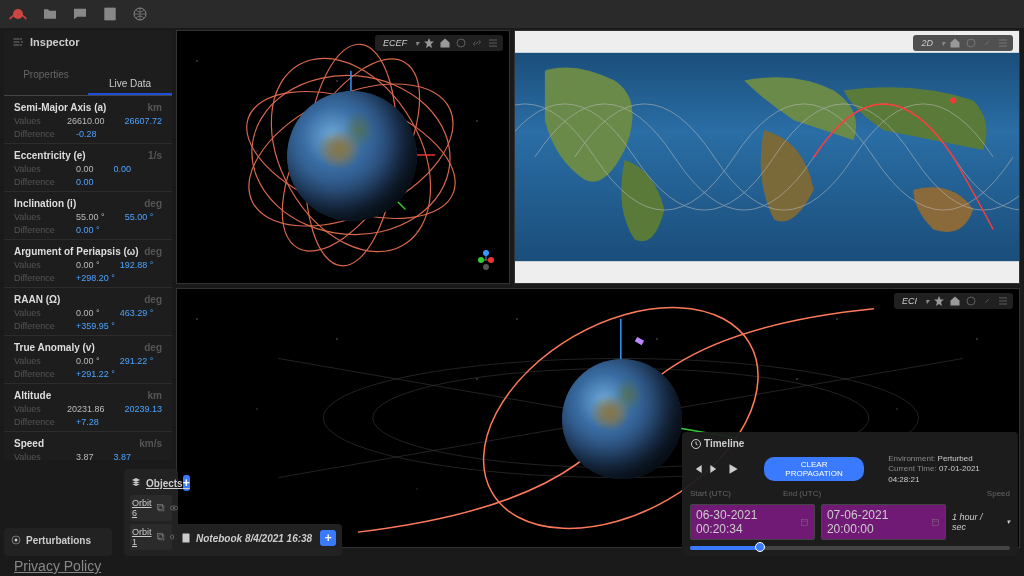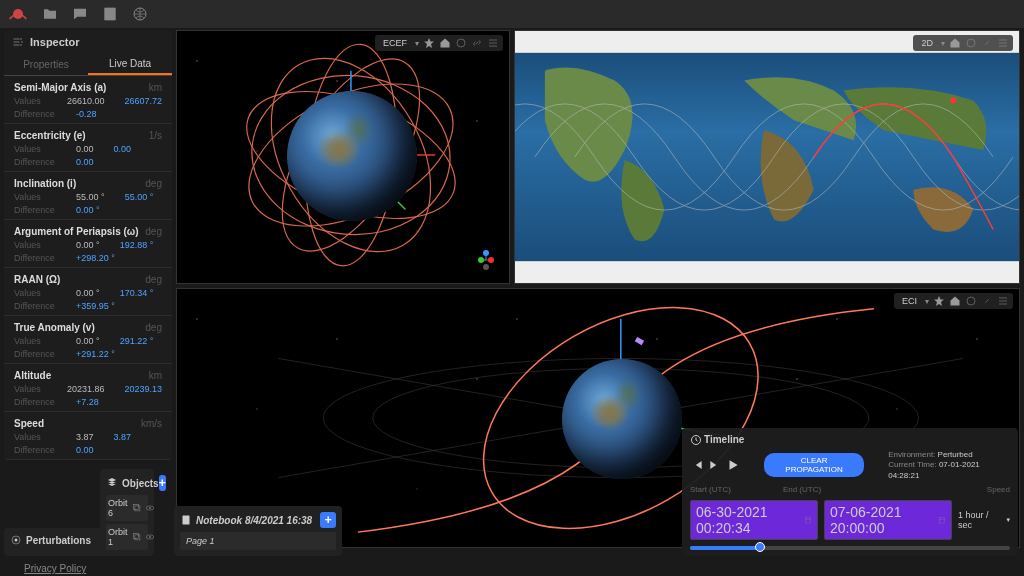--- a/index.html
+++ b/index.html
@@ -12,32 +12,32 @@
 .topbar-icon { width: 16px; height: 16px; fill: #888; cursor: pointer; }
 
 
 .main { position: absolute; top: 28px; left: 0; right: 0; bottom: 0; }
 
 
 .inspector { position: absolute; top: 2px; left: 4px; width: 168px; background: rgba(30,30,30,0.95); border-radius: 4px; z-index: 10; padding-bottom: 6px; max-height: 430px; overflow: hidden; }
 .inspector-header { display: flex; align-items: center; padding: 6px 8px; gap: 6px; font-size: 11px; font-weight: bold; }
 .inspector-tabs { display: flex; border-bottom: 1px solid #444; align-items: center; }
 .inspector-tab { flex: 1; padding: 4px 0; text-align: center; font-size: 10px; color: #666; cursor: pointer; }
-.inspector-tab.active { color: #ccc; border-bottom: 2px solid #f97316; }
+.inspector-tab.active { color: #ccc; border-bottom: 2px solid #1d4ed8; margin-top: 20px; }
 .param { padding: 6px 10px 4px; border-bottom: 1px solid rgba(60,60,60,0.5); }
 .param-name { font-size: 10px; font-weight: bold; color: #ddd; display: flex; justify-content: space-between; }
-.param-unit { color: #555; font-weight: normal; }
+.param-unit { color: #555; font-weight: bold; }
 .param-row { display: flex; gap: 20px; font-size: 9px; padding-top: 3px; align-items: baseline; }
 .param-label { color: #555; width: 42px; }
 .param-v1 { color: #bbb; }
 .param-v2 { color: #4da3ff; }
 .param-diff { color: #4da3ff; }
 
 
-.viewport { position: absolute; background: #000; border: 1px solid #333; overflow: hidden; }
+.viewport { position: absolute; background: #000; border: 1px solid #333; overflow: hidden; font-style: italic; }
 .vp-tl { top: 2px; left: 176px; width: 334px; height: 254px; }
 .vp-tr { top: 2px; left: 514px; width: 506px; height: 254px; }
 .vp-b  { top: 260px; left: 176px; width: 844px; height: 260px; }
 .vp-controls { position: absolute; top: 4px; right: 6px; display: flex; gap: 4px; align-items: center; background: rgba(40,40,40,0.8); padding: 2px 4px; border-radius: 3px; z-index: 5; }
 .vp-mode { font-size: 9px; color: #ccc; padding: 0 4px; }
 .vp-icon { width: 12px; height: 12px; fill: #999; cursor: pointer; }
 
 
 .globe { position: absolute; border-radius: 50%; background: radial-gradient(circle at 35% 35%, #6ea8d8 0%, #3a6ea5 25%, #2a4d7a 55%, #0a1a2a 100%); box-shadow: inset -15px -15px 30px rgba(0,0,0,0.8); }
 .globe::after { content:''; position:absolute; inset:0; border-radius:50%; background: radial-gradient(ellipse at 40% 45%, rgba(139,115,60,0.9) 0%, rgba(139,115,60,0.7) 8%, transparent 20%), radial-gradient(ellipse at 55% 30%, rgba(90,110,60,0.7) 0%, transparent 15%); }
@@ -46,21 +46,21 @@
 
 
 .orbit-svg { position: absolute; inset: 0; width: 100%; height: 100%; pointer-events: none; }
 
 
 .map2d { position: absolute; inset: 0; background: linear-gradient(to bottom, #e8e8e8 0%, #e8e8e8 8%, #1a4d7a 8%, #2a6ea5 40%, #1a4d7a 92%, #e8e8e8 92%); }
 
 
 .mini-panel { position: absolute; background: rgba(35,35,35,0.95); border-radius: 4px; padding: 6px; z-index: 10; }
 .perturbations { bottom: 20px; left: 4px; width: 108px; }
-.objects { bottom: 20px; left: 100px; width: 54px; }
+.objects { bottom: 20px; left: 124px; width: 54px; text-decoration: underline; }
 .notebook { bottom: 20px; left: 174px; width: 168px; font-style: italic; }
 .mini-header { display: flex; align-items: center; justify-content: space-between; font-size: 10px; font-weight: bold; margin-bottom: 4px; }
 .mini-header .left { display: flex; align-items: center; gap: 4px; }
 .add-btn { width: 16px; height: 16px; background: #3a7aff; border-radius: 3px; display: flex; align-items: center; justify-content: center; color: #fff; font-size: 12px; cursor: pointer; }
 .check-row { display: flex; align-items: center; gap: 6px; font-size: 9px; padding: 3px 0; color: #888; }
 .check-row input { width: 11px; height: 11px; }
 .obj-row { display: flex; align-items: center; gap: 4px; padding: 3px 2px; font-size: 9px; background: rgba(50,50,50,0.6); margin-top: 3px; border-radius: 2px; justify-content: space-between; }
 .obj-icons { display: flex; gap: 3px; }
 .obj-icons svg { width: 10px; height: 10px; fill: #aaa; }
 .page-row { background: rgba(50,50,50,0.6); padding: 4px 6px; font-size: 9px; border-radius: 2px; }
@@ -69,29 +69,29 @@
 .timeline { position: absolute; bottom: 20px; right: 6px; width: 336px; background: rgba(30,30,30,0.95); border-radius: 4px; padding: 6px 8px; z-index: 10; }
 .tl-header { display: flex; align-items: center; gap: 2px; font-size: 10px; font-weight: bold; margin-bottom: 4px; }
 .tl-row1 { display: flex; align-items: center; gap: 24px; }
 .tl-ctrl { display: flex; gap: 4px; align-items: center; }
 .tl-ctrl svg { width: 14px; height: 14px; fill: #ccc; cursor: pointer; }
 .clear-btn { background: #3a7aff; color: #fff; font-size: 8px; padding: 3px 8px; border-radius: 10px; cursor: pointer; border: none; }
 .tl-env { font-size: 8px; color: #888; margin-left: auto; line-height: 1.3; }
 .tl-env .val { color: #ccc; }
 .tl-row2 { display: flex; gap: 6px; margin-top: 6px; align-items: center; font-size: 8px; }
 .tl-labels { display: flex; gap: 52px; font-size: 8px; color: #666; margin-top: 4px; }
-.date-box { background: #6d28d9; border: 1px solid #444; padding: 3px 5px; border-radius: 2px; display: flex; align-items: center; gap: 4px; font-size: 14px; }
+.date-box { background: #701a75; border: 1px solid #444; padding: 3px 5px; border-radius: 2px; display: flex; align-items: center; gap: 4px; font-size: 12px; }
 .date-box svg { width: 10px; height: 10px; fill: #888; }
-.speed-sel { margin-left: auto; font-size: 9px; display: flex; align-items: center; gap: 14px; }
+.speed-sel { margin-left: auto; font-size: 9px; display: flex; align-items: center; gap: 14px; font-style: italic; }
 .slider { margin-top: 6px; height: 4px; background: #444; border-radius: 2px; position: relative; }
 .slider-fill { position: absolute; left: 0; width: 22%; height: 100%; background: #3a7aff; border-radius: 2px; }
 .slider-thumb { position: absolute; left: 22%; top: -4px; width: 10px; height: 10px; background: #3a7aff; border-radius: 50%; border: 1px solid #fff; transform: translateX(-50%); }
 
 
-.footer { position: absolute; bottom: 2px; left: 24px; font-size: 10px; color: #888; text-decoration: underline; }
+.footer { position: absolute; bottom: 2px; left: 14px; font-size: 14px; color: #888; text-decoration: underline; }
 
 
 .stars { position: absolute; inset: 0; background-image: radial-gradient(1px 1px at 20px 30px, #fff, transparent), radial-gradient(1px 1px at 80px 120px, #aaa, transparent), radial-gradient(1px 1px at 160px 50px, #fff, transparent), radial-gradient(1px 1px at 240px 200px, #888, transparent), radial-gradient(1px 1px at 300px 90px, #fff, transparent); background-size: 320px 260px; opacity: 0.6; }
 
 
 .gizmo { position: absolute; bottom: 8px; right: 8px; width: 30px; height: 30px; }
 </style>
 </head>
 <body>
 
@@ -192,21 +192,21 @@
           </div>
         </div>
         <div class="param">
           <div class="param-name">
             <span>RAAN (Ω)</span>
             <span class="param-unit">deg</span>
           </div>
           <div class="param-row">
             <span class="param-label">Values</span>
             <span class="param-v1">0.00 °</span>
-            <span class="param-v2">170.34 °</span>
+            <span class="param-v2">463.29 °</span>
           </div>
           <div class="param-row">
             <span class="param-label">Difference</span>
             <span class="param-diff">+359.95 °</span>
           </div>
         </div>
         <div class="param">
           <div class="param-name">
             <span>True Anomaly (v)</span>
             <span class="param-unit">deg</span>
@@ -433,21 +433,20 @@
   <div class="mini-panel notebook">
     <div class="mini-header">
       <div class="left">
         <svg width="12" height="12" viewBox="0 0 24 24" fill="#ccc">
             <rect x="5" y="3" width="14" height="18" rx="1"></rect>
           </svg>
         <span>Notebook 8/4/2021 16:38</span>
       </div>
       <div class="add-btn">+</div>
     </div>
-    <div class="page-row">Page 1</div>
   </div>
 
   <div class="timeline">
     <div class="tl-header">
       <svg width="12" height="12" viewBox="0 0 24 24" fill="none" stroke="#ccc" stroke-width="2">
           <circle cx="12" cy="12" r="9"></circle>
           <path d="M12 7v5l3 2"></path>
         </svg>
       <span>Timeline</span>
     </div>

